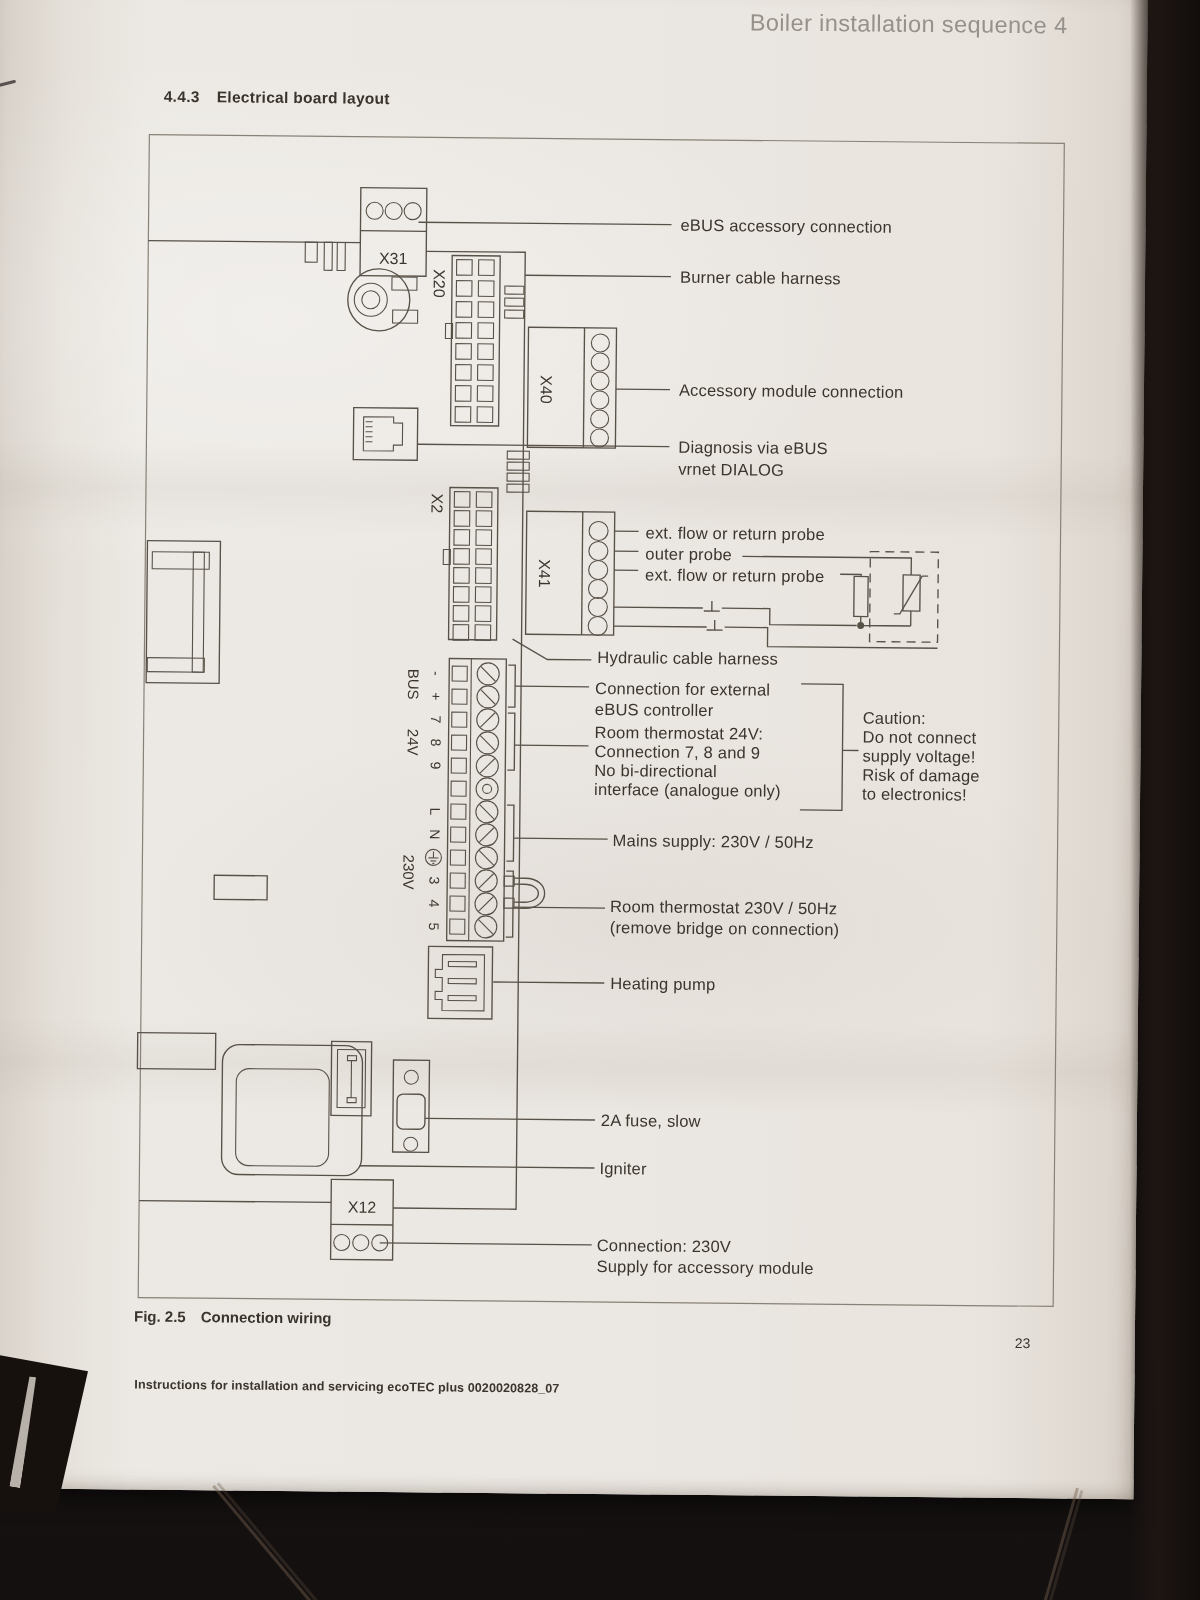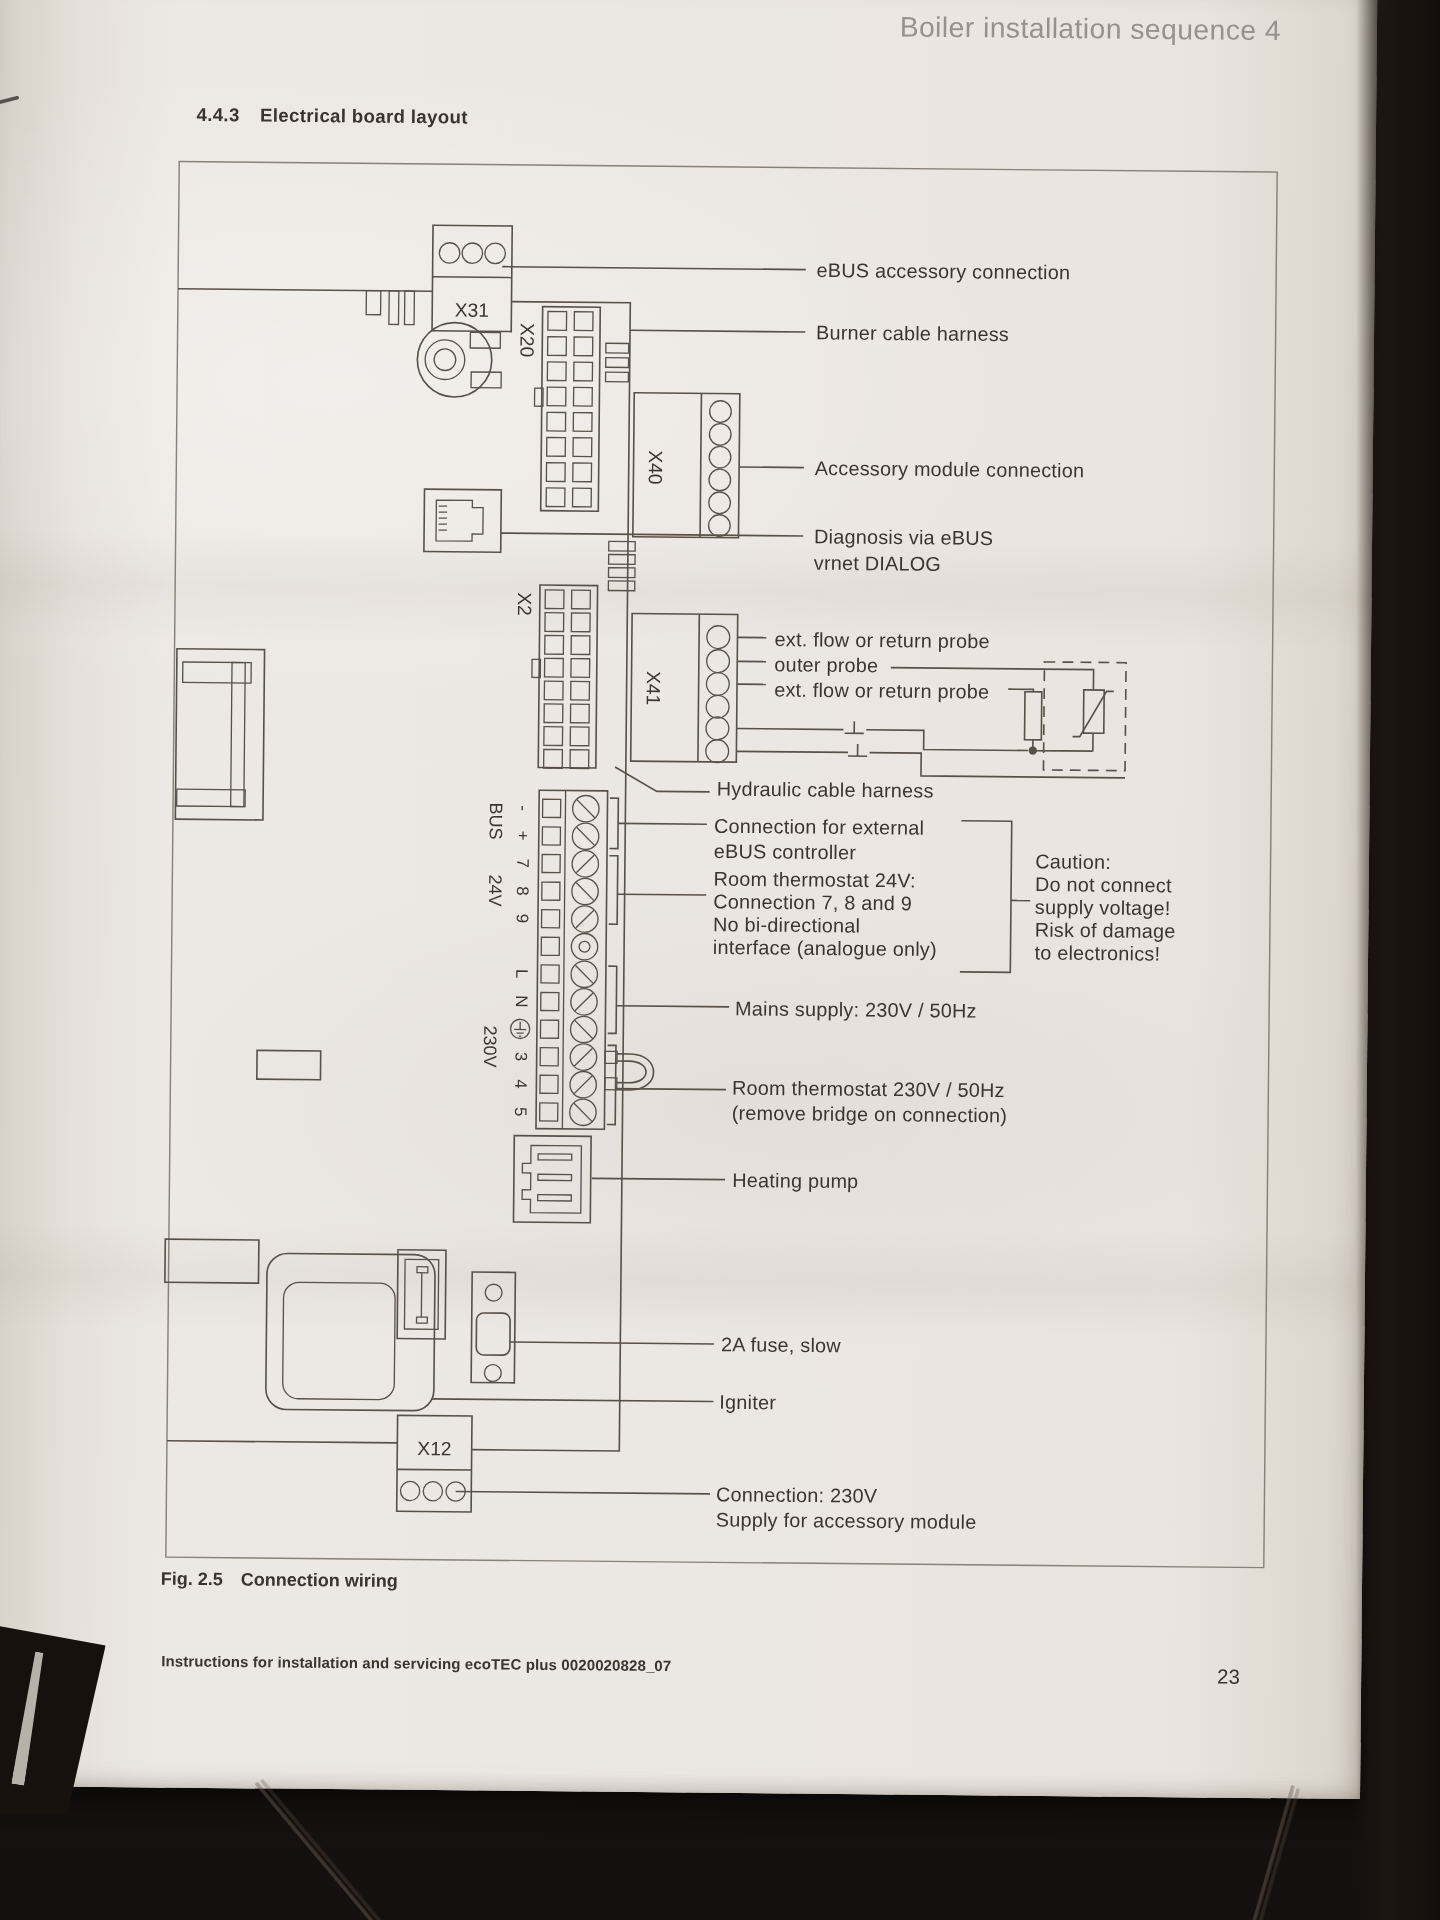--- a/index.html
+++ b/index.html
@@ -19,21 +19,21 @@
   .sheet-inner{position:absolute;left:10px;top:8px;width:1200px;height:1600px;}
   .crease{position:absolute;left:0;width:1150px;height:90px;pointer-events:none;
     background:linear-gradient(180deg,rgba(125,108,92,0) 0%,rgba(125,108,92,0.07) 50%,rgba(125,108,92,0) 100%);}
   .header-title{position:absolute;left:620px;top:8px;width:440px;text-align:right;
     font-size:23.5px;letter-spacing:0.4px;color:#96918a;}
   .section-head{position:absolute;left:157px;top:92px;display:flex;gap:17px;
     font-size:15.5px;font-weight:bold;color:#3a342c;letter-spacing:0.3px;}
   .fig-caption{position:absolute;left:139px;top:1312px;display:flex;gap:15px;
     font-size:15px;font-weight:bold;color:#3a342c;}
   .footer-line{position:absolute;left:140px;top:1382px;font-size:12.5px;font-weight:bold;color:#3b352d;letter-spacing:0.1px;}
-  .page-num{position:absolute;left:1020px;top:1384px;font-size:17px;color:#3b352d;}
+  .page-num{position:absolute;left:1020px;top:1331px;font-size:14px;color:#3b352d;}
   svg.diagram{position:absolute;left:0;top:0;}
   .corner-cut{position:absolute;left:0;top:1352px;width:100px;height:160px;background:#17110e;z-index:4;
     clip-path:polygon(0% 2%,88% 12%,56% 100%,0% 100%);}
   .under-page{position:absolute;left:18px;top:1376px;width:11px;height:112px;background:#d5cec5;opacity:0.85;z-index:5;
     transform:rotate(9deg);clip-path:polygon(25% 0,85% 0,100% 100%,0 100%);}
   .pen-mark{position:absolute;left:-3px;top:82px;width:19px;height:2.5px;background:#57524d;transform:rotate(-14deg);z-index:6;border-radius:2px;}
   .seam{position:absolute;width:2.5px;background:rgba(112,94,75,0.45);box-shadow:5px 1px 0 rgba(96,80,64,0.3);filter:blur(0.4px);z-index:3;}
   .seam.left{left:212px;top:1486px;height:156px;transform:rotate(-40deg);transform-origin:top center;}
   .seam.right{left:1076px;top:1488px;height:120px;transform:rotate(16deg);transform-origin:top center;}
   text{font-family:"Liberation Sans",sans-serif;fill:#3b352d;}

